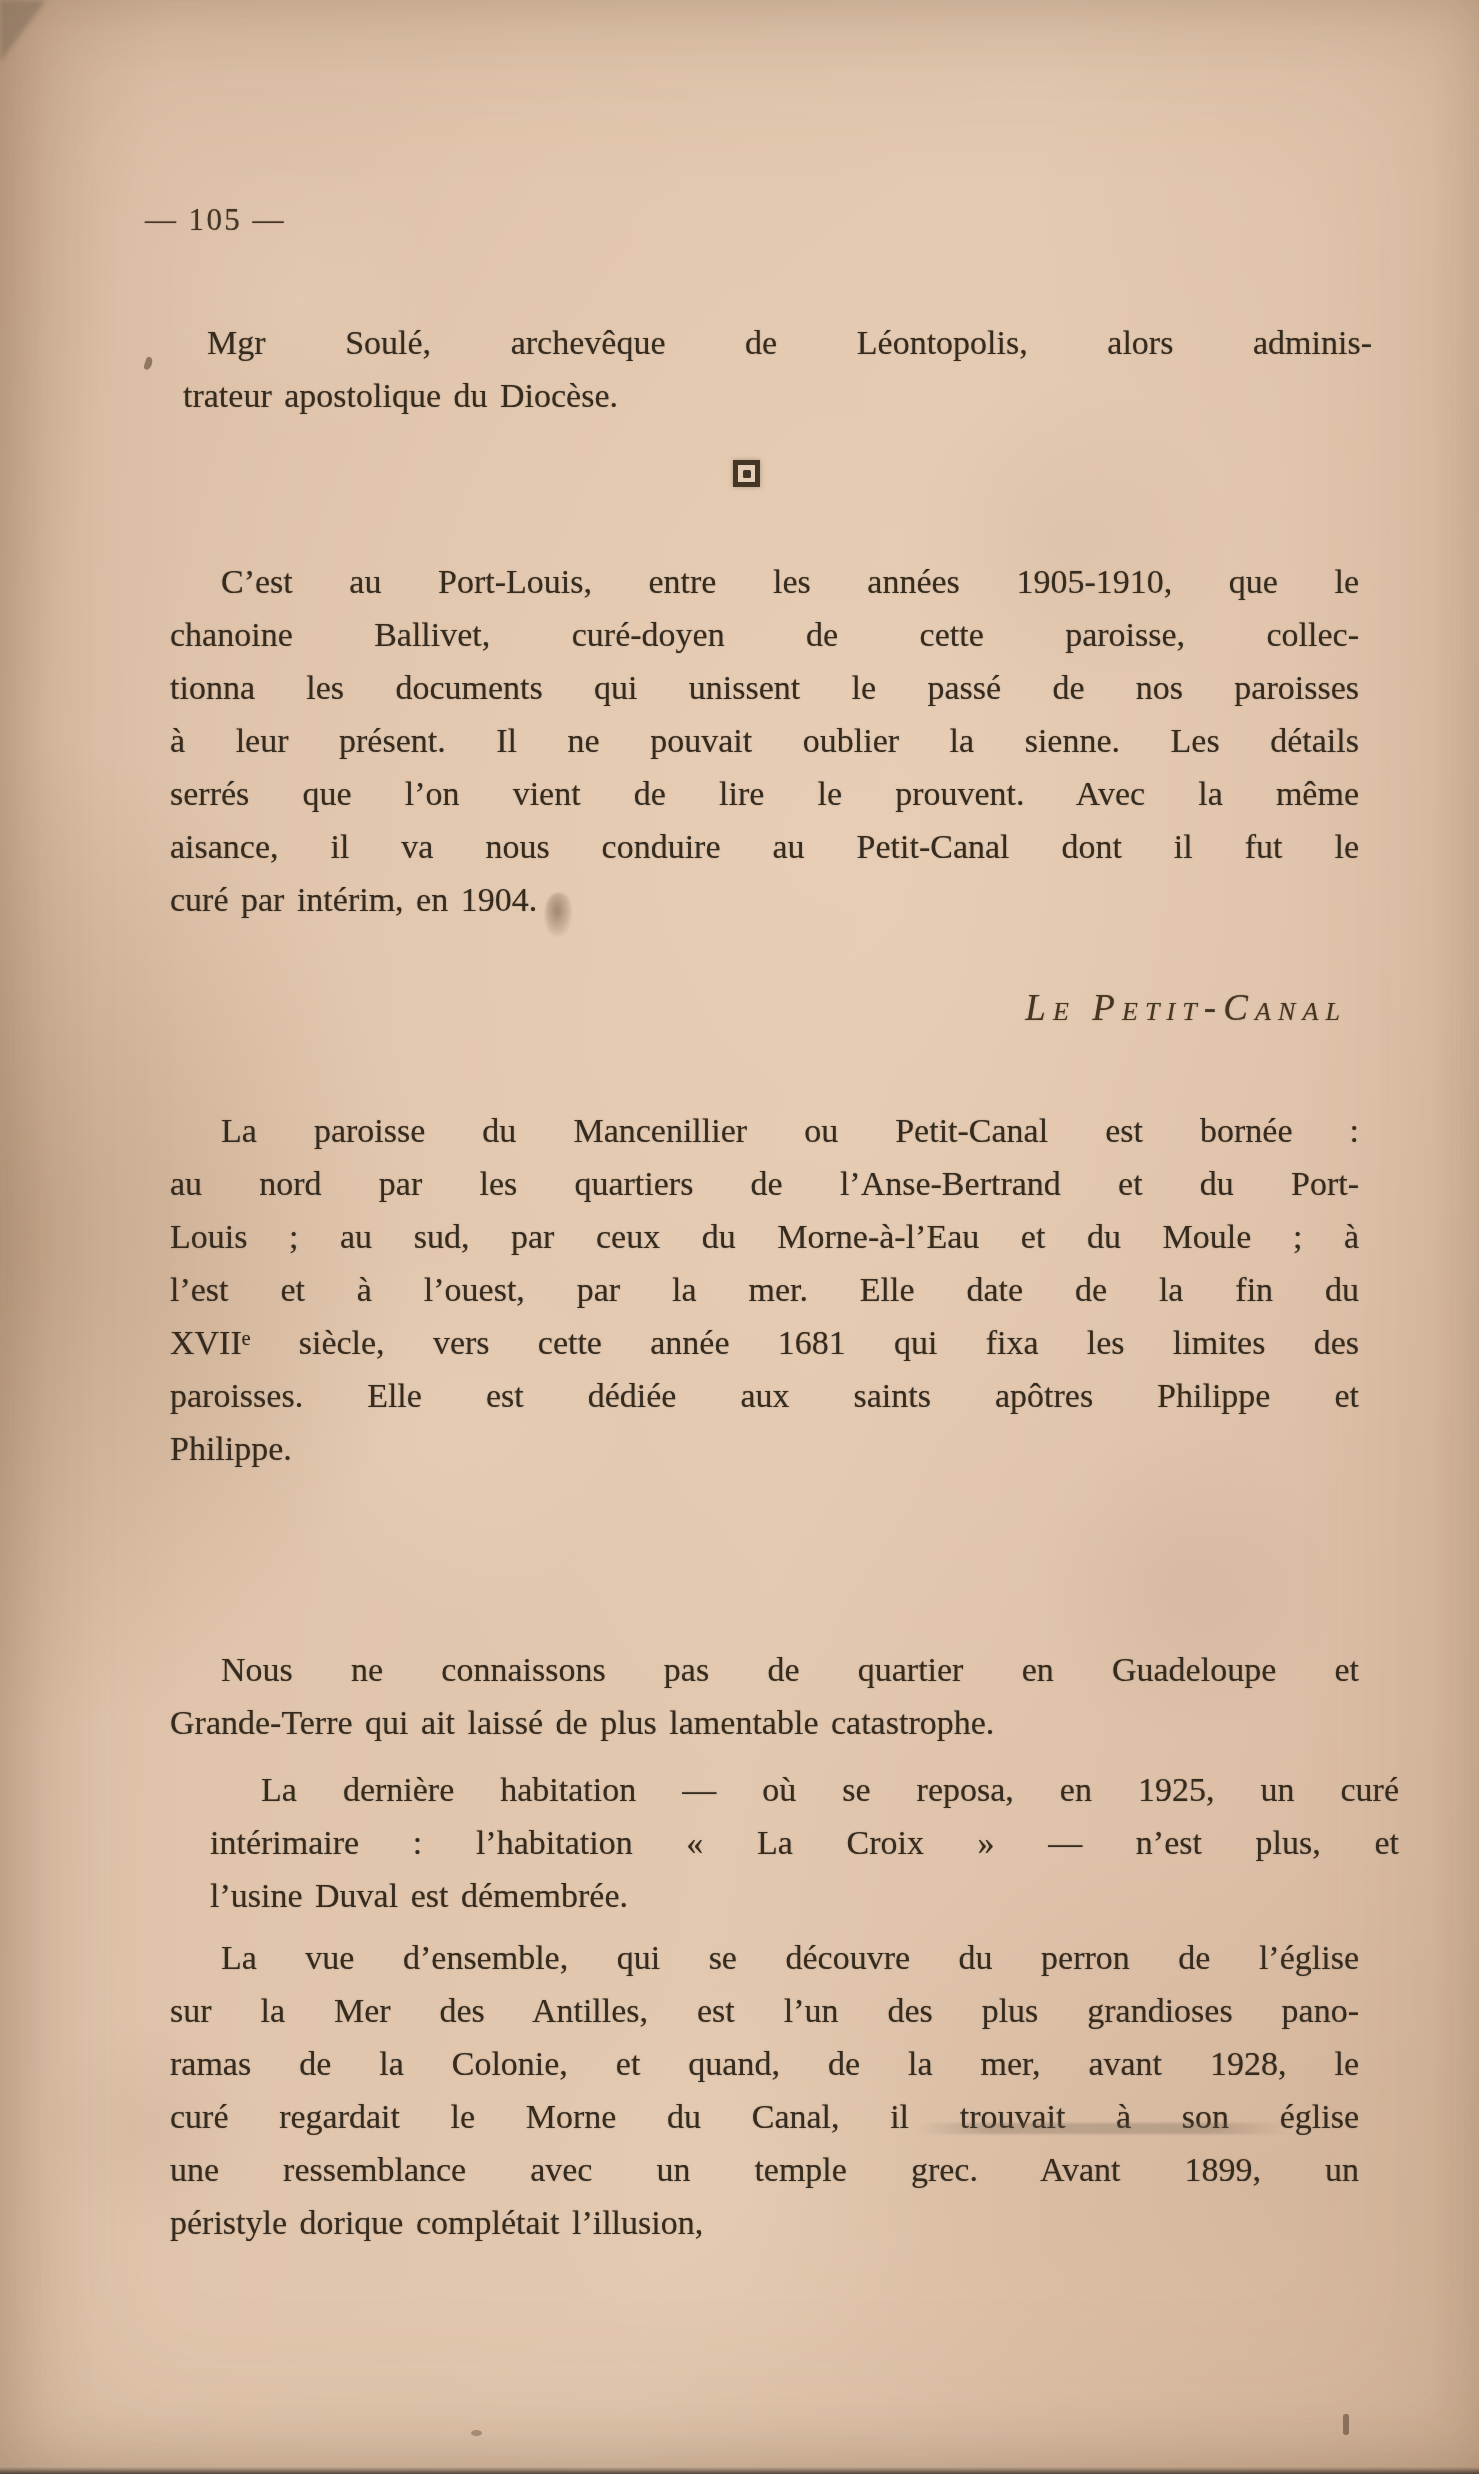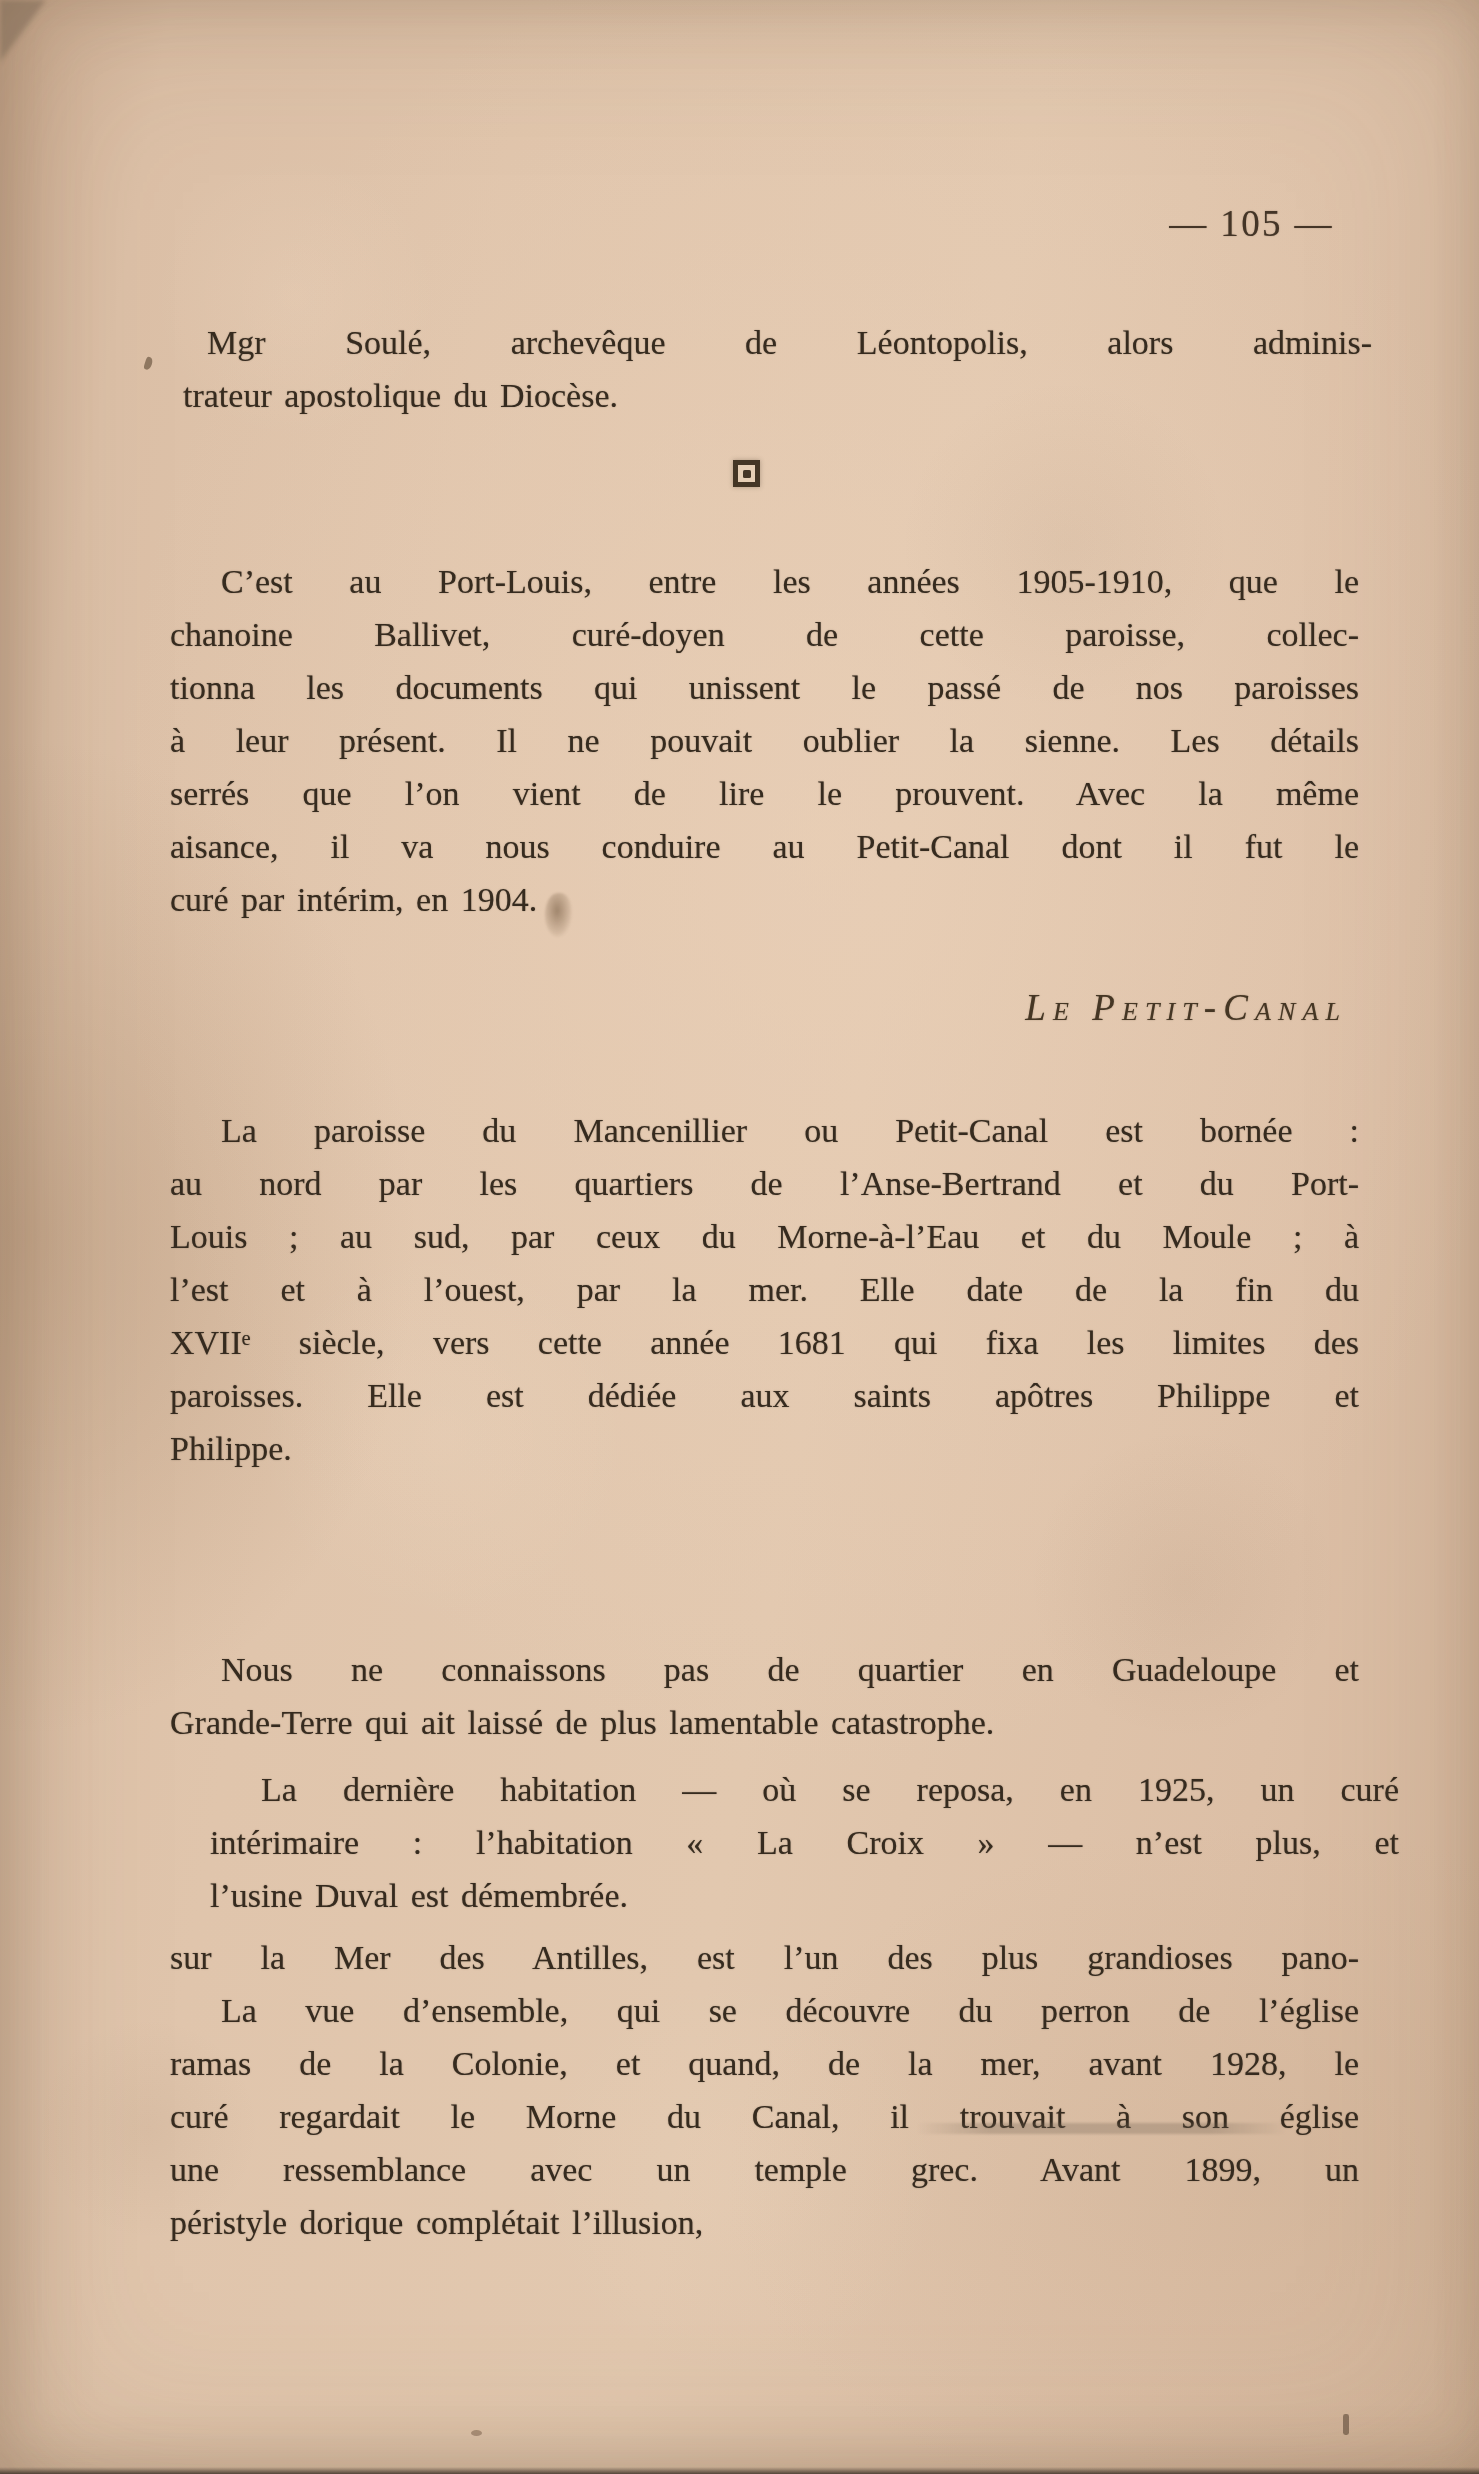--- a/index.html
+++ b/index.html
@@ -25,22 +25,22 @@
     background:
       radial-gradient(circle 205px at 20% 12%, rgba(255,235,215,.12), transparent 70%),
       radial-gradient(circle 237px at 72% 22%, rgba(120,90,65,.06), transparent 70%),
       radial-gradient(circle 269px at 30% 58%, rgba(255,240,220,.10), transparent 70%),
       radial-gradient(circle 221px at 80% 64%, rgba(120,90,65,.07), transparent 70%),
       radial-gradient(circle 300px at 50% 88%, rgba(255,240,220,.08), transparent 70%),
       radial-gradient(circle 158px at 10% 86%, rgba(120,90,65,.07), transparent 70%);
   }
   .page-number{
     position:absolute;top:202px;left:145px;width:1189px;
-    text-align:right;
-    font-size:37px;letter-spacing:2.4px;
+    text-align:left;
+    font-size:31px;letter-spacing:2.4px;
     color:#443527;
     text-shadow:0 0 1.2px rgba(68,53,39,.55);
   }
   .para{
     position:absolute;left:170px;width:1189px;
     font-size:34px;line-height:53px;
     color:#362b1f;
     word-spacing:4px;
     text-shadow:0 0 1.3px rgba(54,43,31,.5);
   }
@@ -138,22 +138,22 @@
     <div class="last">Grande-Terre qui ait laissé de plus lamentable catastrophe.</div>
   </div>
 
   <div class="para" style="top:1763px;margin-left:40px;">
     <div class="j ind2">La dernière habitation — où se reposa, en 1925, un curé</div>
     <div class="j">intérimaire : l’habitation « La Croix » — n’est plus, et</div>
     <div class="last">l’usine Duval est démembrée.</div>
   </div>
 
   <div class="para" style="top:1931px;">
+    <div class="j ind2">La vue d’ensemble, qui se découvre du perron de l’église</div>
     <div class="j">sur la Mer des Antilles, est l’un des plus grandioses pano-</div>
-    <div class="j ind2">La vue d’ensemble, qui se découvre du perron de l’église</div>
     <div class="j">ramas de la Colonie, et quand, de la mer, avant 1928, le</div>
     <div class="j">curé regardait le Morne du Canal, il trouvait à son église</div>
     <div class="j">une ressemblance avec un temple grec. Avant 1899, un</div>
     <div class="last">péristyle dorique complétait l’illusion,</div>
   </div>
 
   <div class="speck s1"></div>
   <div class="speck s2"></div>
   <div class="speck s4"></div>
   <div class="speck s5"></div>

